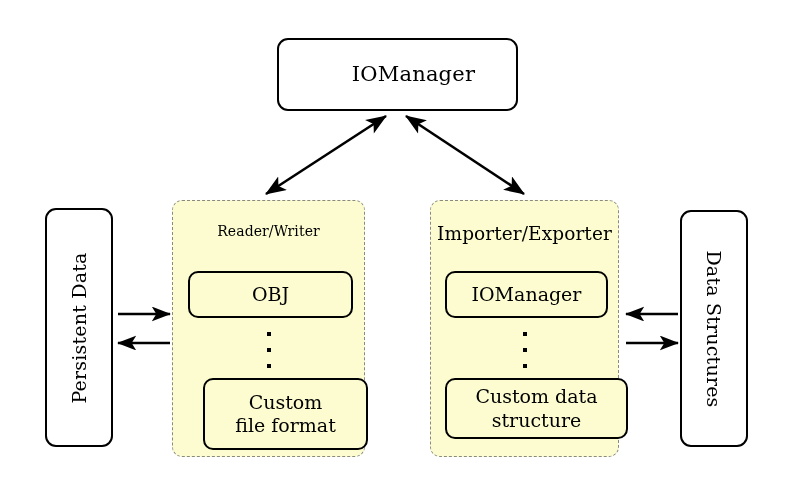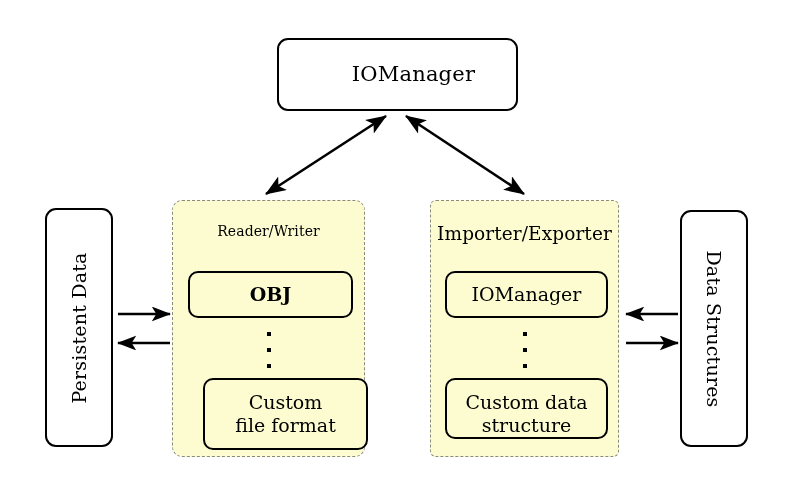--- a/index.html
+++ b/index.html
@@ -51,21 +51,21 @@
 
   
   .group-box {
     position: absolute;
     box-sizing: border-box;
     background: #fcfcd0;
     border: 1.6px dashed #8a8a82;
     border-radius: 10px;
   }
   .group-left  { left: 172px; top: 200px; width: 193px; height: 257px; }
-  .group-right { left: 430px; top: 200px; width: 189px; height: 257px; border-radius: 6px; }
+  .group-right { left: 430px; top: 200px; width: 189px; height: 257px; }
 
   .group-title {
     position: absolute;
     left: 0;
     right: 0;
     top: 22px;
     text-align: center;
     font-size: 14px;
     letter-spacing: 0.1px;
   }
@@ -78,24 +78,24 @@
     border: 2.4px solid #000000;
     border-radius: 10px;
     background: #fcfcd0;
     display: flex;
     align-items: center;
     justify-content: center;
     text-align: center;
     font-size: 19px;
     line-height: 1.22;
   }
-  .group-left  .item-top    { left: 15px; top: 70px;  width: 165px; height: 47px; font-weight: bold; }
+  .group-left  .item-top    { left: 15px; top: 70px;  width: 165px; height: 47px; }
   .group-left  .item-bottom { left: 30px; top: 177px; width: 165px; height: 72px; justify-content: center; }
   .group-right .item-top    { left: 14px; top: 70px;  width: 163px; height: 47px; }
-  .group-right .item-bottom { left: 14px; top: 177px; width: 163px; height: 61px; align-items: flex-end; }
+  .group-right .item-bottom { left: 14px; top: 177px; width: 183px; height: 61px; }
 
   
   .vdots {
     position: absolute;
     left: 0;
     right: 0;
     top: 128px;
     height: 42px;
     display: flex;
     flex-direction: column;

